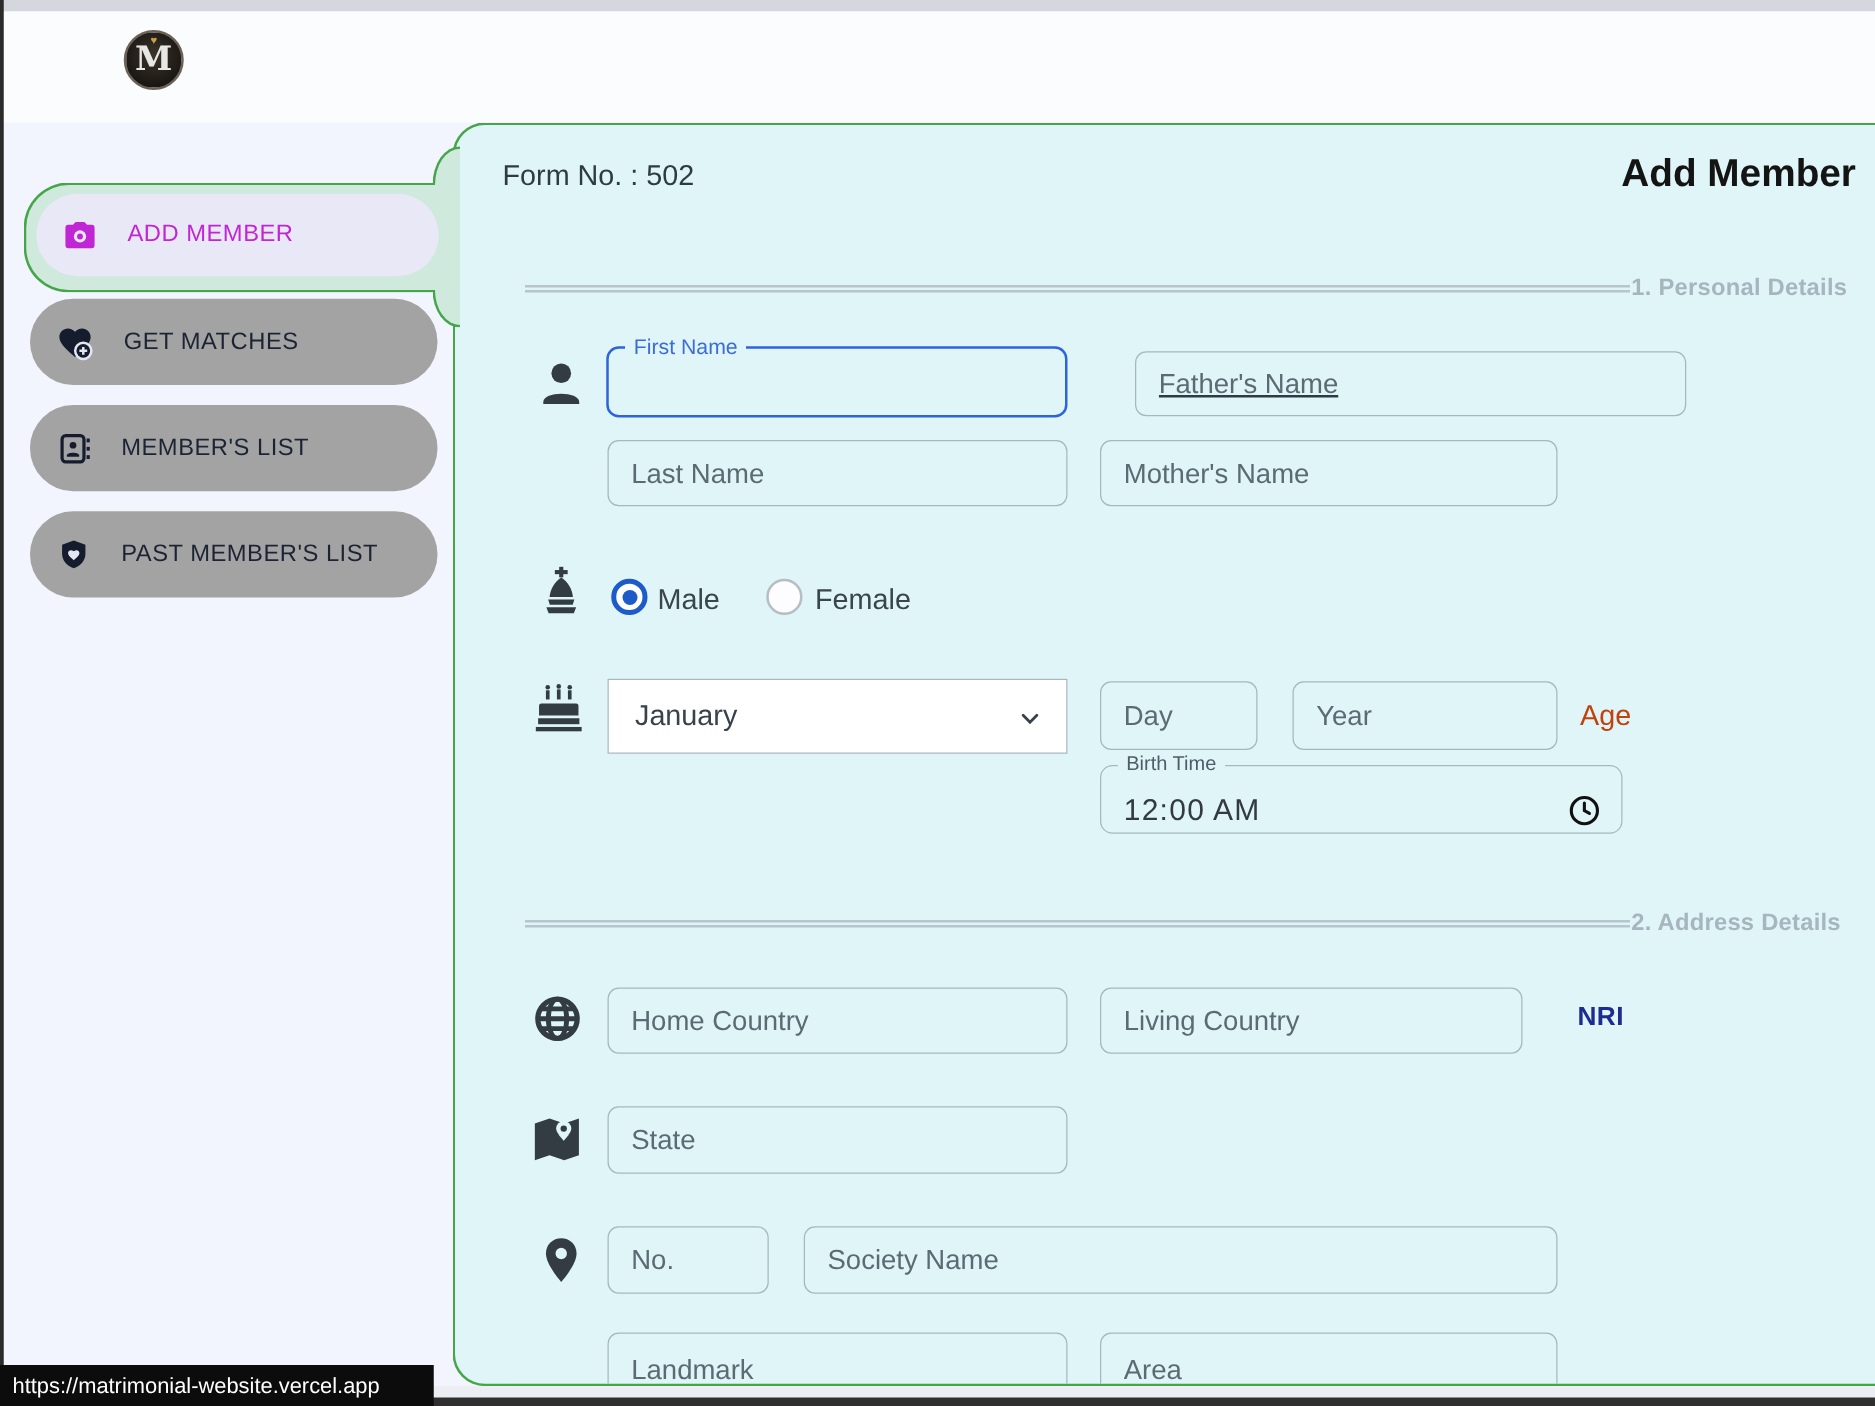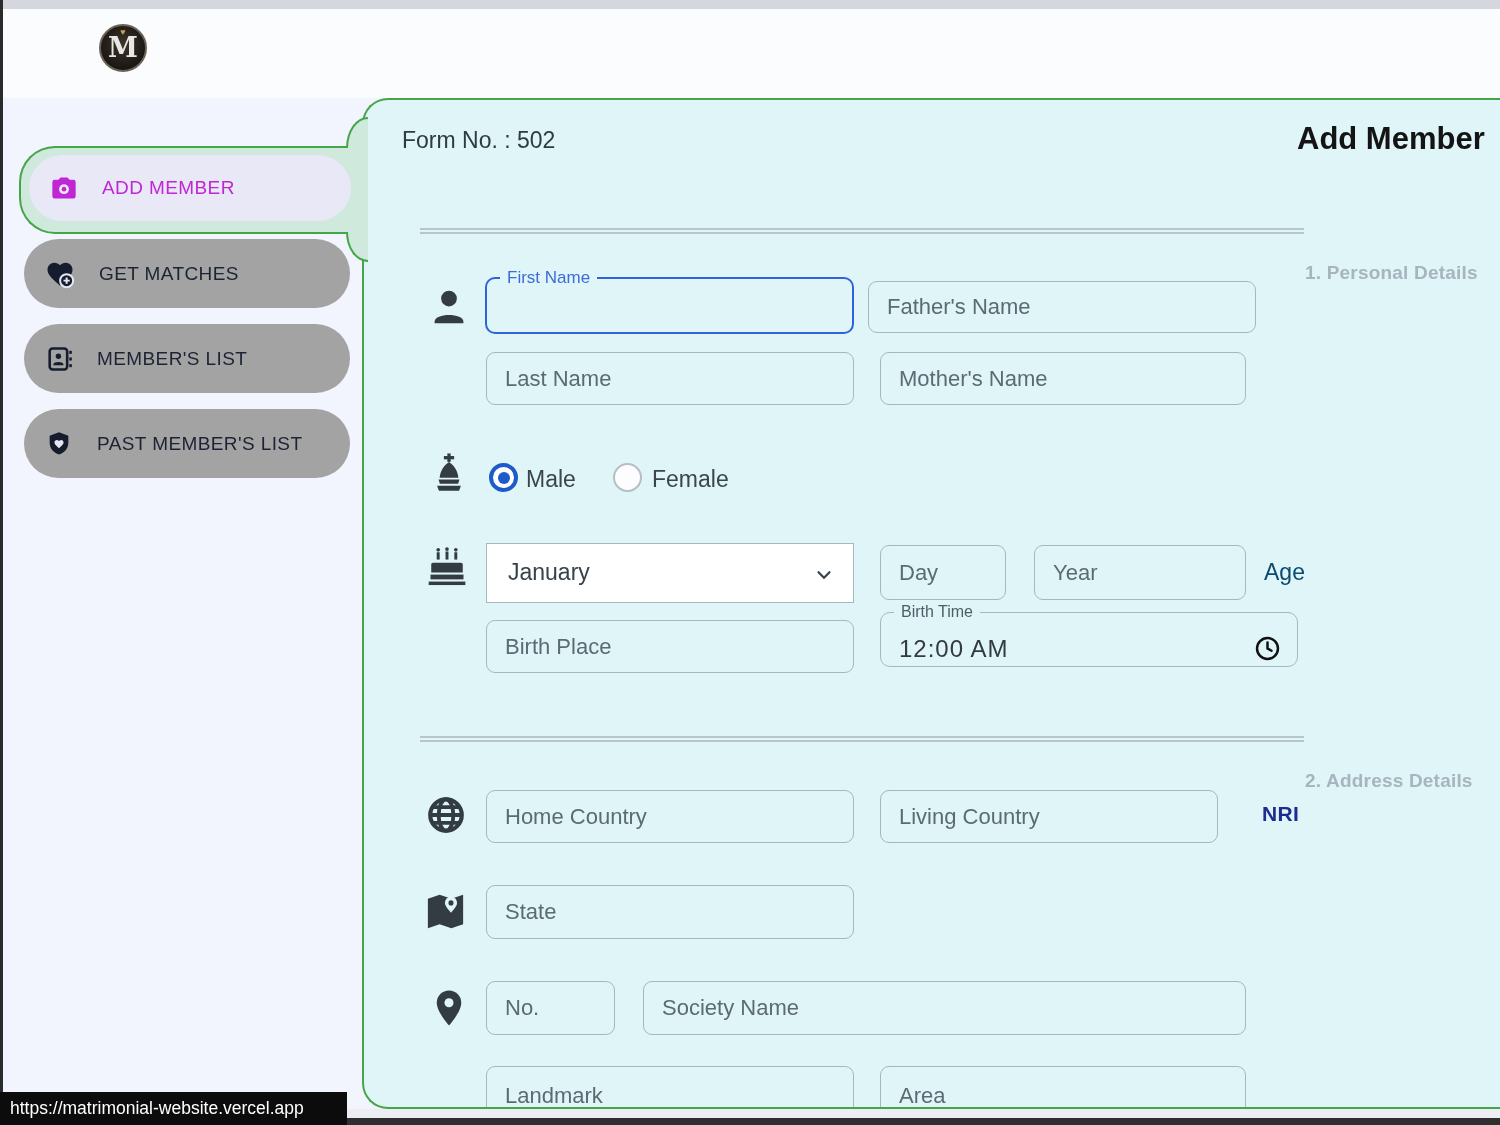--- a/index.html
+++ b/index.html
@@ -43,21 +43,21 @@
   
   .panel{left:362px;top:98px;width:1138px;height:1011px;background:#dff5f8;
          border:2px solid #45a649;border-right:none;border-radius:26px 0 0 26px;
          box-sizing:border-box;overflow:hidden;z-index:5;}
   .panel *{box-sizing:border-box;}
   .form-no{left:38px;top:27px;font-size:23px;color:#2f3b42;font-weight:500;}
   .panel-title{left:933px;top:21px;font-size:31px;font-weight:bold;color:#141414;white-space:nowrap;}
 
   .divline{height:6px;border-top:2px solid #b7c6cc;border-bottom:2px solid #b7c6cc;
            background:transparent;width:884px;left:56px;}
-  .divtext{left:941px;font-size:19px;font-weight:bold;color:#a7b5bf;white-space:nowrap;letter-spacing:.2px;margin-top:42px;}
+  .divtext{left:941px;font-size:19px;font-weight:bold;color:#a7b5bf;white-space:nowrap;letter-spacing:.2px;}
   .dl1{top:128px;} .dt1{top:120px;}
   .dl2{top:636px;} .dt2{top:628px;}
 
   .icon{color:#333c42;}
 
   input.fld{position:absolute;background:transparent;border:1px solid #a6b8bf;border-radius:9px;
         font-family:"Liberation Sans",sans-serif;font-size:22px;color:#2f3b42;padding:0 18px;outline:none;}
   input.fld::placeholder{color:#5c6b73;opacity:1;}
 
   fieldset.nf{position:absolute;margin:0;padding:0;border-radius:10px;}
@@ -77,21 +77,21 @@
   .sel svg{position:absolute;right:18px;top:20px;}
 
   .radio-outer{left:125px;top:363px;width:29px;height:29px;border-radius:50%;
        border:4px solid #1d5cc8;background:#fff;cursor:pointer;}
   .radio-dot{position:absolute;left:4.5px;top:4.5px;width:12px;height:12px;border-radius:50%;background:#1d5cc8;}
   .radio-off{left:249px;top:363px;width:29px;height:29px;border-radius:50%;
        border:2px solid #b6bec4;background:#fdfdff;cursor:pointer;}
   .glabel{font-size:23px;color:#3a454c;cursor:pointer;}
   .gl-m{left:162px;top:366px;} .gl-f{left:288px;top:366px;}
 
-  .age{left:900px;top:459px;font-size:23px;color:#0c4a6e;}
+  .age{left:900px;top:459px;font-size:23px;color:#c2410c;}
   .nri{left:898px;top:702px;font-size:21px;font-weight:bold;color:#1f2c8f;letter-spacing:.3px;}
 
   .statusbar{left:0;top:1092px;width:347px;height:33px;background:#0c0c0c;z-index:65;
       display:flex;align-items:center;padding-left:10px;box-sizing:border-box;}
   .statusbar span{color:#fff;font-size:17.5px;}
   .bottom-light{left:0;top:1109px;width:1500px;height:9px;background:#eceef3;z-index:45;}
   .bottom-dark{left:0;top:1118px;width:1500px;height:7px;background:#2f2f2f;z-index:45;}
 </style>
 </head>
 <body>
@@ -164,21 +164,21 @@
   <svg class="abs icon" style="left:62px;top:184px" width="46" height="46" viewBox="0 0 24 24">
     <circle cx="12" cy="7.6" r="4.1" fill="currentColor"></circle>
     <path d="M4.5 19.6c0-4.6 15-4.6 15 0v.9h-15z" fill="currentColor"></path>
   </svg>
 
   <fieldset class="nf ff-first">
     <legend>First Name</legend>
     <input type="text" value="" style="">
   </fieldset>
 
-  <input class="fld" type="text" style="left: 504px; top: 181px; width: 388px; height: 52px;" placeholder="Father's Name">
+  <input class="fld" type="text" style="left: 544px; top: 181px; width: 441px; height: 52px; text-decoration: underline;" placeholder="Father's Name">
   <input class="fld" type="text" style="left: 122px; top: 252px; width: 368px; height: 53px;" placeholder="Last Name">
   <input class="fld" type="text" style="left: 516px; top: 252px; width: 366px; height: 53px;" placeholder="Mother's Name">
 
   <svg class="abs icon" style="left:63px;top:352px" width="44" height="44" viewBox="0 0 24 24">
     <rect x="11.1" y="0.8" width="1.8" height="4.6" fill="currentColor"></rect>
     <rect x="9.2" y="2.2" width="5.6" height="1.8" fill="currentColor"></rect>
     <path d="M12 5.4c-2.9 2-4.8 5-5.1 8.6h10.2C16.8 10.4 14.9 7.4 12 5.4z" fill="currentColor"></path>
     <path d="M6.3 15h11.4l-.7 2.3H7z" fill="currentColor"></path>
     <path d="M5.5 18.4h13l-1 2.7h-11z" fill="currentColor"></path>
   </svg>
@@ -205,21 +205,20 @@
     <span class="val">January</span>
     <svg width="22" height="22" viewBox="0 0 24 24">
         <path d="M6 9l6 6 6-6" fill="none" stroke="#37424a" stroke-width="2.4" stroke-linecap="round"></path>
       </svg>
   </div>
 
   <input class="fld" type="text" style="left: 516px; top: 445px; width: 126px; height: 55px;" placeholder="Day">
   <input class="fld" type="text" style="left: 670px; top: 445px; width: 212px; height: 55px;" placeholder="Year">
   <span class="abs age">Age</span>
 
-  <input class="fld" type="text" style="left: 122px; top: 520px; width: 368px; height: 53px;" placeholder="Birth Place">
 
   <fieldset class="nf ff-time">
     <legend>Birth Time</legend>
     <span class="bt-value">12:00 AM</span>
     <svg class="bt-clock" width="27" height="27" viewBox="0 0 24 24">
       <circle cx="12" cy="12" r="9.3" fill="none" stroke="#111" stroke-width="2.2"></circle>
       <path d="M12 6.6V12l3.6 2" fill="none" stroke="#111" stroke-width="2.2" stroke-linecap="round"></path>
     </svg>
   </fieldset>
 

